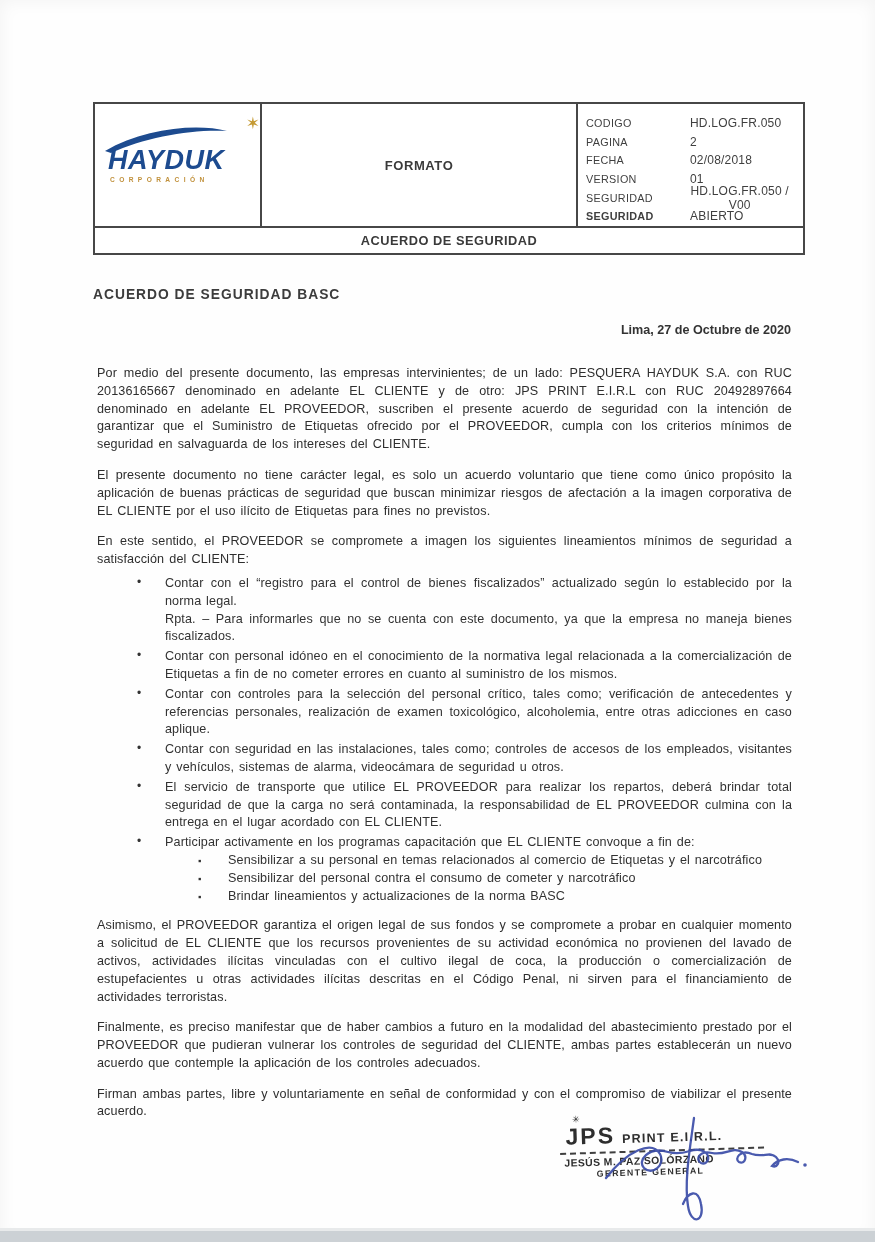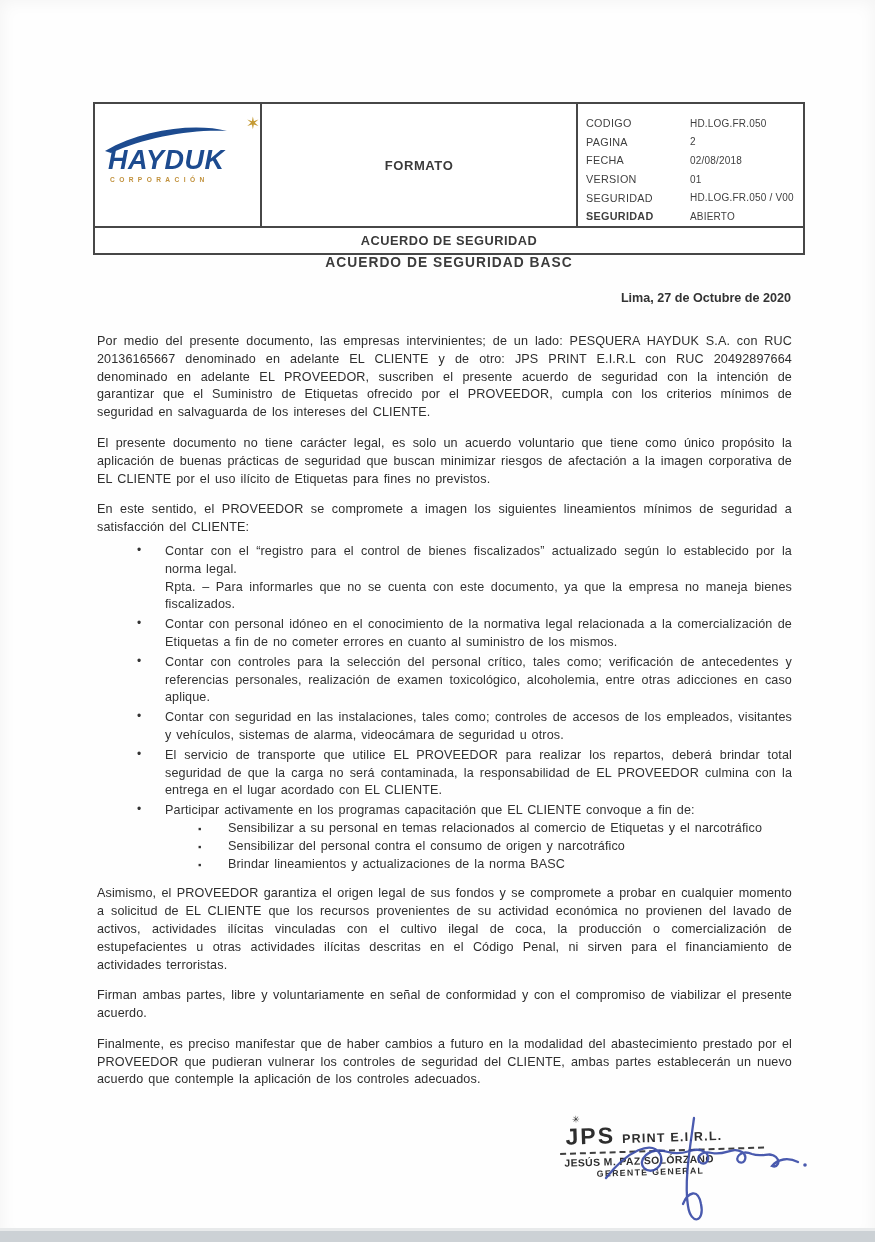--- a/index.html
+++ b/index.html
@@ -22,33 +22,33 @@
 
   
   .hdr{border:2px solid #474747;background:#fff;}
   .hdr-row1{display:grid;grid-template-columns:167px 316px 1fr;height:122px;}
   .cell-logo{border-right:2px solid #474747;position:relative;display:flex;align-items:center;}
   .cell-center{border-right:2px solid #474747;display:flex;align-items:center;justify-content:center;}
   .formato{font-size:13px;letter-spacing:.6px;color:#3a3a3a;font-weight:600;}
   .cell-meta{padding:10px 6px 0 8px;}
   .meta-row{display:flex;height:18.6px;align-items:center;}
   .meta-label{width:104px;font-size:10.8px;color:#3f3f3f;letter-spacing:.3px;}
-  .meta-value{font-size:10px;color:#3f3f3f;letter-spacing:.2px;}
+  .meta-value{font-size:12px;color:#3f3f3f;letter-spacing:.2px;text-align:center;}
   .hdr-banner{border-top:2px solid #474747;height:25px;display:flex;align-items:center;justify-content:center;}
   .banner-text{font-size:12.8px;letter-spacing:.5px;color:#3a3a3a;font-weight:600;}
 
   
   .logo{position:relative;padding-left:13px;width:150px;}
   .logo-swoosh{position:absolute;left:8px;top:-26px;width:142px;height:34px;}
   .logo-star{position:absolute;right:-2px;top:-34px;font-size:17px;color:#c59a33;font-family:"DejaVu Sans",sans-serif;}
   .brand{font-size:27px;font-weight:800;font-style:italic;color:#1d4b8f;letter-spacing:.5px;line-height:1;}
   .brand-sub{font-size:6.6px;letter-spacing:4.4px;color:#c1913c;margin-top:2px;margin-left:2px;font-weight:700;}
 
   
-  .title{text-align:center;font-size:13.8px;letter-spacing:1px;color:#3c3c3c;font-weight:600;}
+  .title{margin-top:32px;font-size:13.8px;letter-spacing:1px;color:#3c3c3c;font-weight:600;}
   .dateline{margin-top:21px;text-align:right;font-size:12.6px;color:#333;padding-right:14px;font-weight:bold;}
   .bodytext{margin-top:28px;padding-left:4px;width:695px;}
   .bodytext p{
     margin:0 0 13px 0;font-size:12.6px;line-height:17.8px;color:#2e2e2e;
     text-align:justify;word-spacing:1.4px;letter-spacing:.12px;
   }
   p.tight{margin-bottom:6px;}
   ul.bullets{margin:0 0 12px 0;padding:0;list-style:none;}
   li.bullet{position:relative;padding-left:68px;font-size:12.6px;line-height:17.8px;text-align:justify;word-spacing:1.2px;letter-spacing:.12px;margin-bottom:2px;}
   .b-glyph{position:absolute;left:40px;top:-1px;font-size:12px;}
@@ -156,33 +156,33 @@
         <li class="bullet">
           <span class="b-glyph">•</span>
           <span>Participar activamente en los programas capacitación que EL CLIENTE convoque a fin de:</span>
           <ul class="subbullets">
             <li class="sub">
               <span class="s-glyph">▪</span>
               <span>Sensibilizar a su personal en temas relacionados al comercio de Etiquetas y el narcotráfico</span>
             </li>
             <li class="sub">
               <span class="s-glyph">▪</span>
-              <span>Sensibilizar del personal contra el consumo de origen y narcotráfico</span>
+              <span>Sensibilizar del personal contra el consumo de cometer y narcotráfico</span>
             </li>
             <li class="sub">
               <span class="s-glyph">▪</span>
               <span>Brindar lineamientos y actualizaciones de la norma BASC</span>
             </li>
           </ul>
         </li>
       </ul>
 
       <p>Asimismo, el PROVEEDOR garantiza el origen legal de sus fondos y se compromete a probar en cualquier momento a solicitud de EL CLIENTE que los recursos provenientes de su actividad económica no provienen del lavado de activos, actividades ilícitas vinculadas con el cultivo ilegal de coca, la producción o comercialización de estupefacientes u otras actividades ilícitas descritas en el Código Penal, ni sirven para el financiamiento de actividades terroristas.</p>
+      <p>Finalmente, es preciso manifestar que de haber cambios a futuro en la modalidad del abastecimiento prestado por el PROVEEDOR que pudieran vulnerar los controles de seguridad del CLIENTE, ambas partes establecerán un nuevo acuerdo que contemple la aplicación de los controles adecuados.</p>
       <p>Firman ambas partes, libre y voluntariamente en señal de conformidad y con el compromiso de viabilizar el presente acuerdo.</p>
-      <p>Finalmente, es preciso manifestar que de haber cambios a futuro en la modalidad del abastecimiento prestado por el PROVEEDOR que pudieran vulnerar los controles de seguridad del CLIENTE, ambas partes establecerán un nuevo acuerdo que contemple la aplicación de los controles adecuados.</p>
     </div>
   </div>
 
   <div class="sig-block">
     <div class="stamp">
       <span class="stamp-star">✳</span>
       <div class="stamp-line1">
         <span class="stamp-jps">JPS</span>
         <span class="stamp-co">PRINT E.I.R.L.</span>
       </div>

